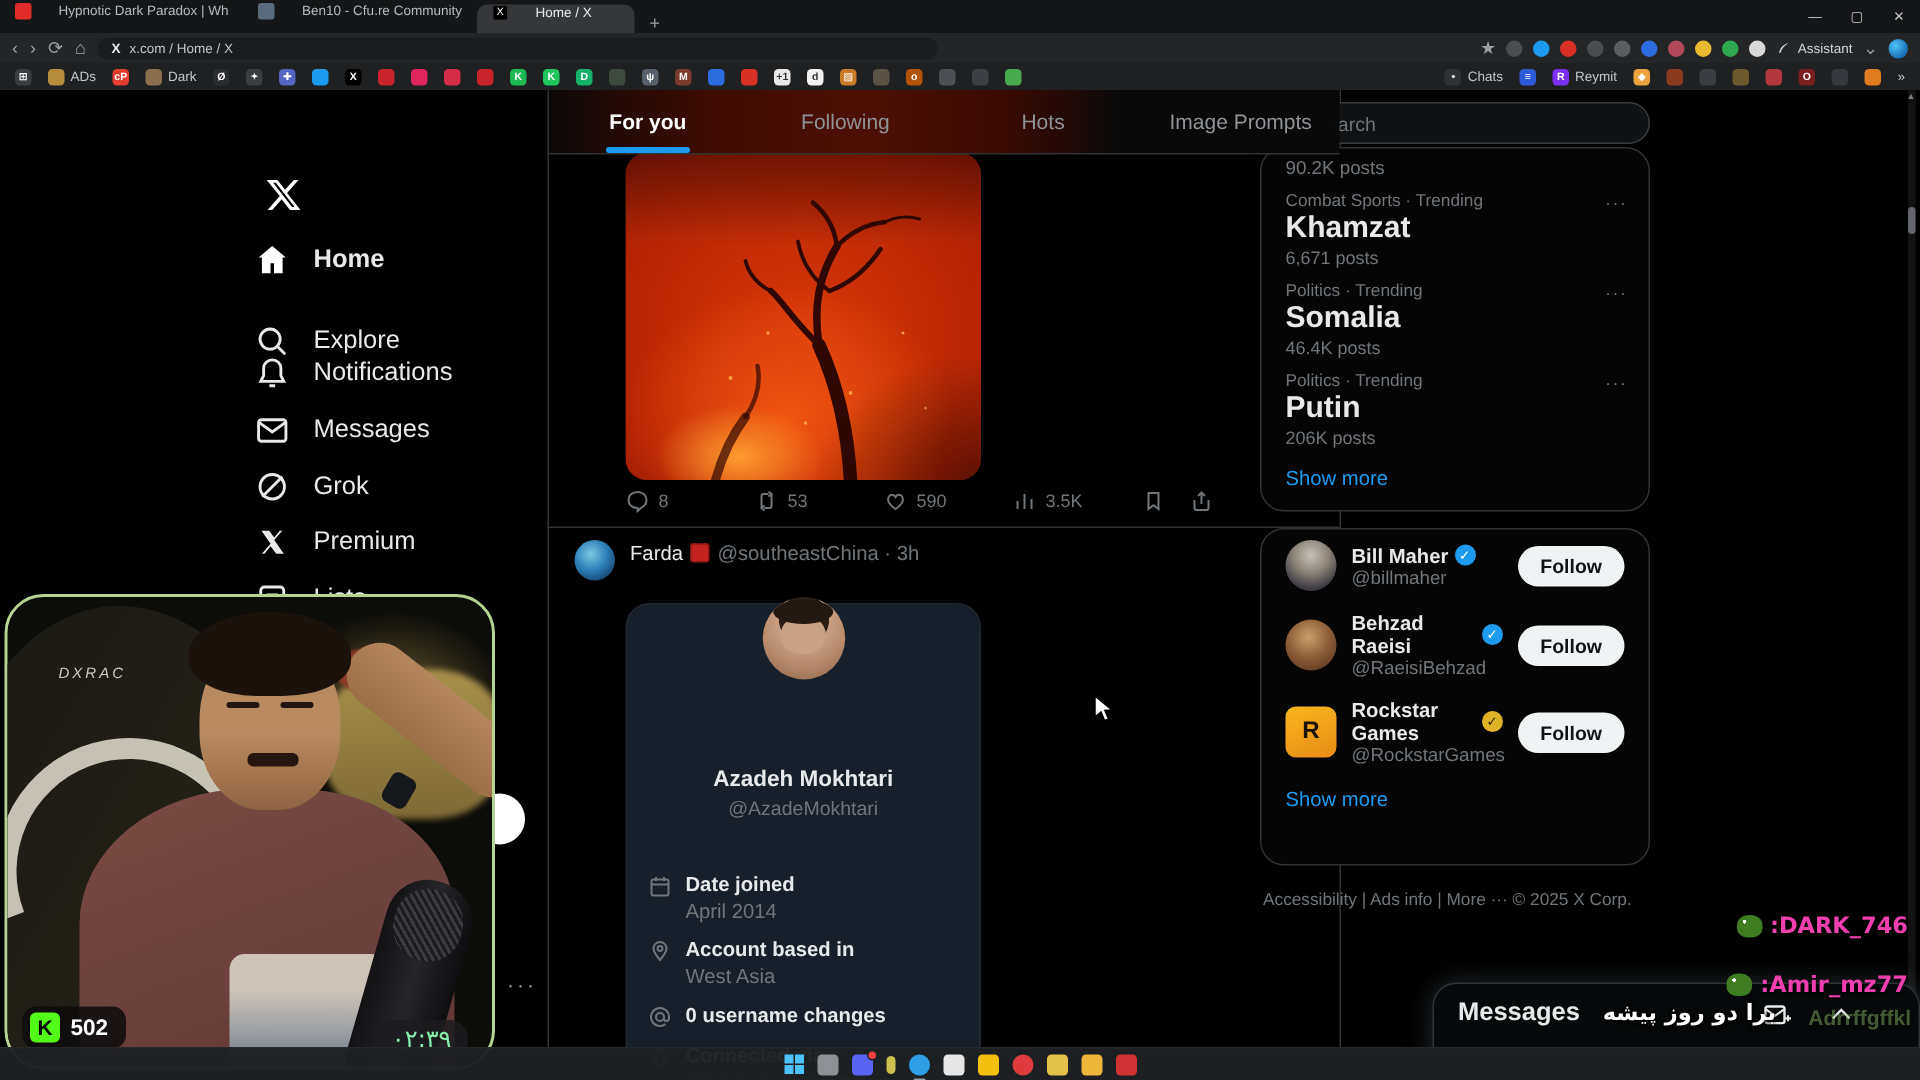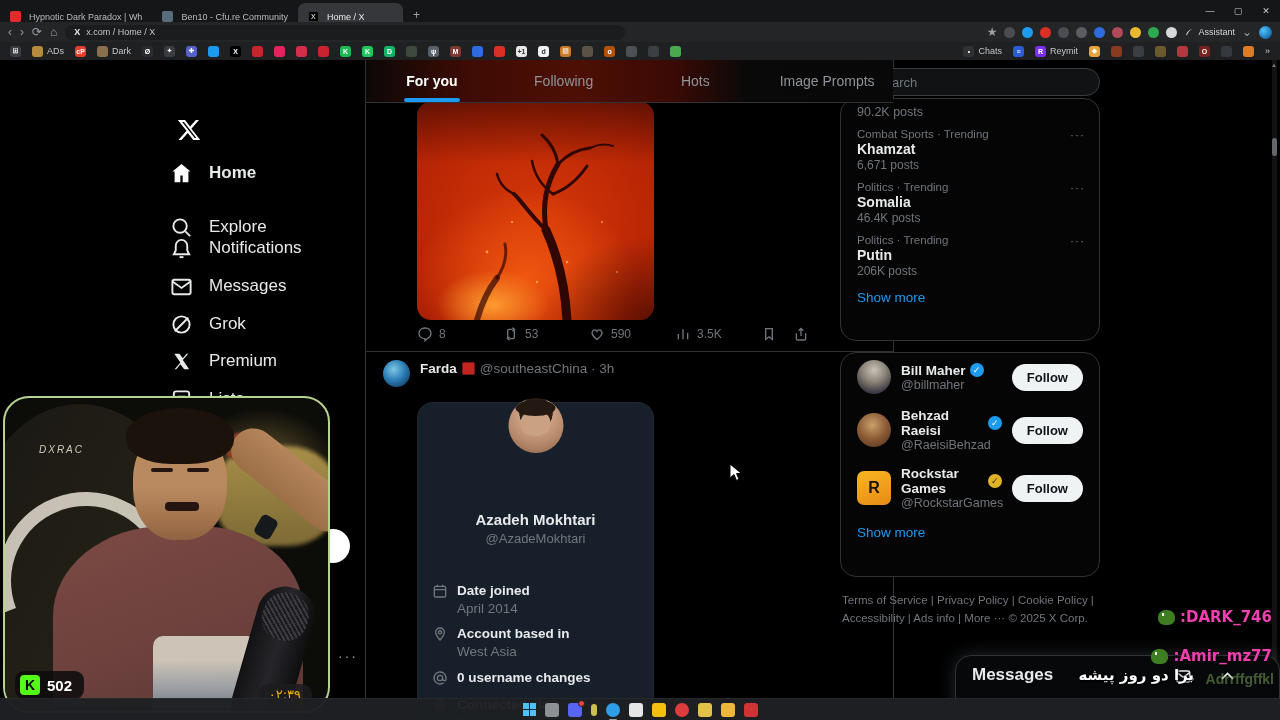--- a/index.html
+++ b/index.html
@@ -2,21 +2,21 @@
 <html><head>
 <meta charset="utf-8">
 <style>
   * { margin:0; padding:0; box-sizing:border-box; }
   html,body { background:#000; }
   body { font-family:"Liberation Sans","DejaVu Sans",sans-serif; }
   .screen { position:relative; width:1280px; height:720px; background:#000; overflow:hidden; }
 
   
   .tabstrip { position:absolute; top:0; left:0; right:0; height:22px; background:#151617; display:flex; align-items:flex-end; z-index:40; }
-  .tab { display:flex; align-items:flex-end; gap:8px; height:20px; padding:0 10px; font-size:9px; color:#b7babd; max-width:200px; white-space:nowrap; overflow:hidden; }
+  .tab { display:flex; align-items:flex-start; gap:18px; height:20px; padding:0 10px; font-size:9px; color:#b7babd; max-width:200px; white-space:nowrap; overflow:hidden; }
   .tab .fav { width:11px; height:11px; border-radius:2px; flex:0 0 11px; display:flex; align-items:center; justify-content:center; font-size:7px; color:#fff; }
   .fav-red { background:#e22b2b; } .fav-steel { background:#5a6b7c; } .fav-x { background:#000; border:1px solid #333; }
   .tab.active { background:#35373a; border-radius:7px 7px 0 0; color:#e8eaec; height:19px; margin-top:3px; min-width:105px; }
   .newtab { color:#9aa0a6; font-size:12px; padding:0 10px; }
   .wincontrols { margin-left:auto; display:flex; align-items:center; height:22px; }
   .wincontrols span { width:28px; text-align:center; color:#c7c9cb; font-size:9px; line-height:22px; }
 
   .toolbar { position:absolute; top:22px; left:0; right:0; height:20px; background:#232527; display:flex; align-items:center; padding:0 8px; gap:8px; z-index:40; }
   .navbtn { color:#9aa0a6; font-size:12px; line-height:18px; }
   .addr { flex:0 0 560px; height:15px; background:#1a1c1e; border-radius:8px; display:flex; align-items:center; gap:6px; padding:0 9px; color:#c3c6c9; font-size:9px; }
@@ -61,21 +61,21 @@
 
   .engage { position:absolute; left:51px; top:266px; width:392px; display:flex; align-items:center; color:#71767b; font-size:12px; }
   .engage .grp { display:flex; align-items:center; gap:6px; flex:1; }
   .engage .grp.end { flex:0 0 auto; gap:16px; }
   .engage svg { width:16px; height:16px; }
   .feed-divider { position:absolute; left:0; right:0; top:291px; border-top:1px solid #2f3336; }
 
   .tweet-avatar { position:absolute; left:17px; top:300px; width:27px; height:27px; border-radius:50%;
     background:radial-gradient(circle at 40% 35%, #7ec8e3 0%, #2d7fb8 45%, #1a4f7a 75%, #123a5c 100%); }
   .tweet-head { position:absolute; left:54px; top:301px; display:flex; align-items:center; gap:5px; font-size:13.5px; }
-  .tweet-author { color:#e7e9ea; font-weight:bold; }
+  .tweet-author { color:#e7e9ea; font-weight:normal; }
   .author-badge { width:13px; height:13px; background:#c4241f; border-radius:2px; display:inline-block; box-shadow:inset 0 0 0 1px rgba(0,0,0,.35); }
   .tweet-meta { color:#71767b; }
   .tweet-actions { position:absolute; right:12px; top:302px; display:flex; gap:14px; color:#71767b; font-size:12px; align-items:center; }
   .tweet-text { position:absolute; left:54px; right:12px; top:318px; text-align:right; direction:rtl; color:#e7e9ea; font-size:14px; font-family:"DejaVu Sans",sans-serif; }
 
   .profile-card { position:absolute; left:51px; top:342px; width:237px; height:348px; border-radius:16px; background:#17202a; border:1px solid rgba(255,255,255,.04); }
   .pc-avatar { position:absolute; left:50%; transform:translateX(-50%); top:-5px; width:55px; height:55px; border-radius:50%; overflow:hidden;
     background:radial-gradient(circle at 50% 28%, #2a1d16 0%, #2a1d16 34%, #c99f82 35%, #b88a6b 62%, #8a6046 100%); }
   .pc-avatar::before { content:""; position:absolute; left:50%; top:12px; transform:translateX(-50%); width:30px; height:26px; border-radius:50% 50% 45% 45%; background:#caa183; }
   .pc-avatar::after { content:""; position:absolute; left:50%; top:2px; transform:translateX(-50%); width:40px; height:16px; border-radius:50%; background:#241812; }
@@ -86,21 +86,21 @@
   .pc-label { color:#e7e9ea; font-weight:bold; font-size:13.5px; line-height:17px; }
   .pc-value { color:#71767b; font-size:13.5px; line-height:17px; }
 
   .rightcol { position:absolute; left:840px; top:0; width:264px; height:100%; }
   .searchbox { position:absolute; top:8px; left:0; right:4px; height:28px; border:1px solid #393d42; background:#101214; border-radius:14px; display:flex; align-items:center; gap:9px; padding:0 12px; color:#71767b; font-size:13px; }
   .card { position:absolute; left:0; right:4px; border:1px solid #2f3336; border-radius:16px; background:#050505; overflow:hidden; }
   .trends-card { top:38px; height:243px; }
   .trend-partial { padding:6px 16px 0; color:#71767b; font-size:12.5px; }
   .trend { position:relative; padding:9px 16px 0; }
   .trend-cat { color:#71767b; font-size:11.5px; }
-  .trend-name { color:#e7e9ea; font-weight:bold; font-size:14px; margin-top:1px; }
+  .trend-name { color:#e7e9ea; font-weight:bold; font-size:20px; margin-top:1px; }
   .trend-posts { color:#71767b; font-size:12px; margin-top:1px; }
   .trend-more { position:absolute; right:14px; top:9px; color:#71767b; font-size:12px; letter-spacing:1px; }
   .show-more { color:#1d9bf0; font-size:13.5px; padding:12px 16px; display:block; }
 
   .wtf-card { top:292px; height:225px; }
   .wtf-title { color:#e7e9ea; font-weight:bold; font-size:18px; padding:12px 16px 4px; }
   .wtf-row { display:flex; align-items:center; padding:7px 16px; gap:10px; }
   .wtf-avatar { width:34px; height:34px; border-radius:50%; flex:0 0 34px; }
   .av-maher { background:radial-gradient(circle at 50% 30%, #c9c2b8 0%, #8d8478 40%, #3f3c44 75%, #2a2a33 100%); }
   .av-behzad { background:radial-gradient(circle at 45% 35%, #caa06a 0%, #8a5a35 50%, #4a2e1c 100%); }
@@ -146,21 +146,21 @@
   .wc-body { position:absolute; left:48px; top:128px; width:250px; height:200px; border-radius:45% 42% 0 0; background:linear-gradient(160deg,#7c4a44,#6b403c 60%,#59332f); }
   .wc-shirtpatch { position:absolute; left:148px; top:238px; width:104px; height:80px; border-radius:10px; background:linear-gradient(180deg,#d8d2c4 30%,#9aa4ab 70%,#5e707e); opacity:.9; }
   .wc-arm { position:absolute; left:216px; top:60px; width:140px; height:44px; border-radius:22px; background:linear-gradient(180deg,#b5855c,#9c6f47); transform:rotate(38deg); }
   .wc-watch { position:absolute; left:252px; top:118px; width:18px; height:22px; border-radius:5px; background:#15191c; transform:rotate(30deg); }
   .wc-wire { position:absolute; left:142px; top:112px; width:2px; height:150px; background:#e8e6e0; transform:rotate(8deg); }
   .wc-mic { position:absolute; right:26px; bottom:-24px; width:58px; height:150px; border-radius:28px; background:linear-gradient(90deg,#121214,#26262a 50%,#0e0e10); transform:rotate(16deg); }
   .wc-mic::before { content:""; position:absolute; left:6px; top:6px; right:6px; height:48px; border-radius:22px; background:repeating-linear-gradient(45deg,#3a3a40 0 2px,#1c1c20 2px 4px); }
   .kick-badge { position:absolute; left:10px; bottom:12px; display:flex; align-items:center; gap:7px; background:rgba(12,12,12,.85); border-radius:9px; padding:4px 12px 4px 5px; z-index:5; }
   .kick-k { width:20px; height:20px; border-radius:4px; background:#53fc18; color:#000; font-weight:bold; font-size:14px; display:flex; align-items:center; justify-content:center; }
   .kick-count { color:#fff; font-weight:bold; font-size:15px; }
-  .wc-time { position:absolute; right:16px; bottom:6px; background:rgba(28,28,32,.85); border-radius:12px; padding:3px 11px; color:#eab308; font-size:13px; z-index:5; font-family:"DejaVu Sans",sans-serif; }
+  .wc-time { position:absolute; right:16px; bottom:6px; background:rgba(28,28,32,.85); border-radius:12px; padding:3px 11px; color:#86efac; font-size:16px; z-index:5; font-family:"DejaVu Sans",sans-serif; }
   .white-fab { position:absolute; left:316px; top:529px; width:34px; height:34px; border-radius:50%; background:#fff; z-index:24; }
   .dots-more { position:absolute; left:338px; top:648px; color:#9aa0a6; font-size:14px; letter-spacing:2px; z-index:26; }
 
   
   .taskbar { position:absolute; left:0; right:0; top:698px; height:22px; background:rgba(30,32,35,.97); border-top:1px solid rgba(255,255,255,.04); display:flex; align-items:center; justify-content:center; gap:9px; z-index:50; }
   .tb-icon { position:relative; width:14px; height:14px; border-radius:3px; }
   .tb-icon .ind { position:absolute; left:3px; bottom:-4px; width:8px; height:2px; border-radius:1px; background:#9aa0a6; }
   .tb-badge { position:absolute; right:-3px; top:-3px; width:7px; height:7px; border-radius:50%; background:#f23f42; border:1px solid #1e2023; }
   .tb-win { display:grid; grid-template-columns:6px 6px; grid-template-rows:6px 6px; gap:1px; width:auto; height:auto; border-radius:0; }
   .tb-win i { background:#4cc2ff; }
@@ -616,21 +616,20 @@
                 <span class="badge badge-gold">✓</span>
               </div>
             <div class="wtf-handle">@RockstarGames</div>
           </div>
           <button class="follow-btn">Follow</button>
         </div>
         <a class="show-more" style="padding-top:8px;">Show more</a>
       </div>
 
       <div class="x-footer">
-        <div>Terms of Service  |  Privacy Policy  |  Cookie Policy  |</div>
         <div>Accessibility  |  Ads info  |  More ···  © 2025 X Corp.</div>
       </div>
     </div>
 
     <div class="scroll-track"></div>
     <span class="scroll-arrow">▲</span>
     <div class="scroll-thumb"></div>
   </div>
 
   <div class="drawer">
@@ -649,21 +648,21 @@
   <div class="chat" style="right:8px; top:608px; width:300px;">
     <div class="chat-row">
       <span class="pepe"></span>
       <span class="chat-user">:DARK_746</span>
     </div>
     <div class="chat-row" style="margin-top:21px;">
       <span class="pepe"></span>
       <span class="chat-user">:Amir_mz77</span>
     </div>
   </div>
-  <div class="chat" style="right:86px; top:666px;text-align:right;">
+  <div class="chat" style="right:96px; top:666px;text-align:right;">
     <span class="chat-fa" dir="rtl">برا دو روز پیشه</span>
   </div>
   <div class="chat" style="right:6px; top:670px;">
     <span class="ghost-text">Adrrffgffkl</span>
   </div>
 
   <div class="white-fab"></div>
   <div class="webcam">
     <div class="wc-light"></div>
     <div class="wc-bed"></div>

